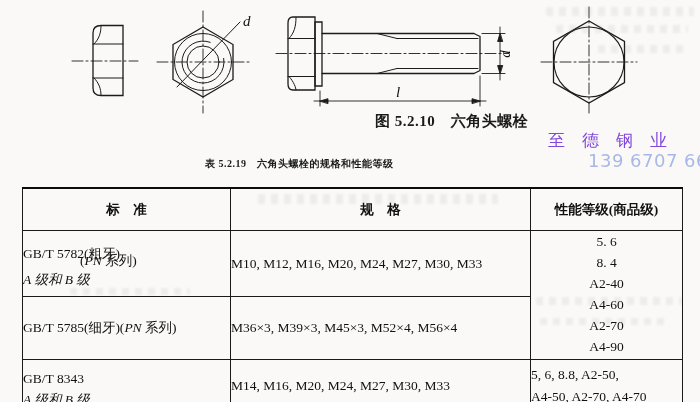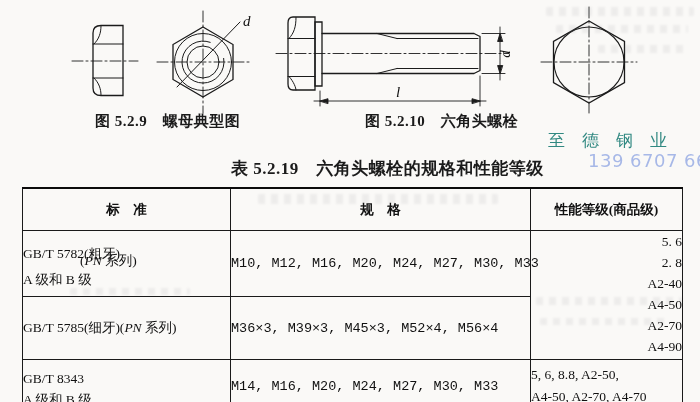--- a/index.html
+++ b/index.html
@@ -1,49 +1,49 @@
 <!DOCTYPE html>
 <html><head>
 <meta charset="utf-8">
 <style>
   html,body{margin:0;padding:0;}
   body{font-family:"Liberation Serif","DejaVu Serif",serif;background:#e8e8e8;}
   .page{position:relative;width:700px;height:402px;background:#faf9f7;overflow:hidden;color:#1b1b1b;}
   .abs{position:absolute;}
   
   .caption{font-size:15px;font-weight:bold;letter-spacing:.5px;white-space:nowrap;}
-  .tbl-title{font-size:17px;font-weight:bold;letter-spacing:.5px;white-space:nowrap;margin-left:26px;}
+  .tbl-title{font-size:10px;font-weight:bold;letter-spacing:.5px;white-space:nowrap;}
   
   .wm-co{font-size:17px;letter-spacing:17px;white-space:nowrap;font-family:"DejaVu Sans","Liberation Sans",sans-serif;opacity:.85;}
   .wm-ph{font-size:18px;letter-spacing:.5px;white-space:nowrap;font-family:"DejaVu Sans","Liberation Sans",sans-serif;opacity:.9;}
   
   .smudge{position:absolute;background:repeating-linear-gradient(90deg,rgba(138,138,144,.25) 0 7px,rgba(138,138,144,0) 7px 13px);filter:blur(1px);opacity:.45;border-radius:2px;}
   
   table.spec{position:absolute;left:22px;top:187px;width:660px;border-collapse:collapse;table-layout:fixed;
              font-size:13.5px;color:#111;
              border-top:2.5px solid #0c0c0c;border-bottom:2.5px solid #0c0c0c;
              border-left:1.3px solid #1a1a1a;border-right:1.3px solid #1a1a1a;}
   table.spec th{font-weight:bold;height:25px;border-bottom:1.3px solid #1a1a1a;text-align:center;padding:8px;}
   table.spec td{padding:0;vertical-align:middle;}
   .bR{border-right:1.3px solid #1a1a1a;}
   .bB{border-bottom:1.3px solid #1a1a1a;}
   td.std{vertical-align:top;position:relative;padding-left:4px;}
-  td.spec-c{padding-left:9px;white-space:nowrap;font-family:Liberation Mono, monospace;}
+  td.spec-c{padding-left:9px;white-space:nowrap;}
   tr.r1 td{height:65px;}
   tr.r2 td{height:62px;}
   tr.r3 td{height:52px;}
   .std .l1{padding-top:7px;line-height:26px;white-space:nowrap;}
-  .std .l2{line-height:26px;white-space:nowrap;}
+  .std .l2{line-height:26px;white-space:nowrap;font-style:italic;}
   tr.r3 .std .l1{padding-top:5px;line-height:21px;}
   tr.r3 .std .l2{line-height:21px;}
   .series{position:absolute;white-space:nowrap;}
   .series.p1{left:57px;top:21px;}
   .series.p3{left:60px;top:13px;margin-top:44px;}
   .it{font-style:italic;}
-  td.grades{text-align:right;vertical-align:top;}
+  td.grades{text-align:center;vertical-align:top;}
   td.grades .g{line-height:20.9px;}
   td.grades{padding-top:3px;}
   td.grades3{}
   td.grades3 .g{line-height:22px;white-space:nowrap;}
   
   svg text.lbl{font-family:"Liberation Serif","DejaVu Serif",serif;font-style:italic;font-size:15px;fill:#111;}
 </style>
 </head>
 <body>
 
@@ -96,25 +96,24 @@
         <circle cx="589" cy="62" r="35" stroke-width="1.1"></circle>
       </g>
       <path d="M541 62 H637 M589 7 V116" stroke-width=".9" stroke-dasharray="11 3 2 3"></path>
     </g>
 
     <text class="lbl" x="243" y="26">d</text>
     <text class="lbl" x="398" y="97" text-anchor="middle">l</text>
     <text class="lbl" x="506" y="58" transform="rotate(-90 506 54)" text-anchor="middle">d</text>
   </svg>
 
-  <div class="abs caption" style="left:95px;top:112px">图 5.2.9　螺母典型图</div>
-  <div class="abs caption" style="left:365px;top:112px">图 5.2.10　六角头螺栓</div>
+  <div class="abs caption" style="left:375px;top:112px">图 5.2.10　六角头螺栓</div>
   <div class="abs tbl-title" style="left:205px;top:157px">表 5.2.19　六角头螺栓的规格和性能等级</div>
 
-  <div class="abs wm-co" style="left: 548px; top: 129px; color: #0f766e;">至德钢业</div>
+  <div class="abs wm-co" style="left: 548px; top: 129px; color: #6d28d9;">至德钢业</div>
   <div class="abs wm-ph" style="left: 588px; top: 150px; color: rgb(159, 178, 230);">139 6707 6667</div>
 
   <div class="smudge" style="left:546px;top:7px;width:148px;height:9px"></div>
   <div class="smudge" style="left:556px;top:25px;width:132px;height:8px"></div>
   <div class="smudge" style="left:598px;top:45px;width:88px;height:8px"></div>
   <div class="smudge" style="left:258px;top:194px;width:240px;height:10px"></div>
   <div class="smudge" style="left:536px;top:297px;width:146px;height:8px"></div>
   <div class="smudge" style="left:70px;top:288px;width:120px;height:7px"></div>
   <div class="smudge" style="left:540px;top:318px;width:128px;height:7px"></div>
 
@@ -132,23 +131,23 @@
     </tr>
     <tr class="r1">
       <td class="std bR bB">
         <div class="l1"><span>GB/T 5782(粗牙)</span></div>
         <span class="series p1"><span>(</span><span class="it">PN</span><span> 系列)</span></span>
         <div class="l2"><span>A 级和 B 级</span></div>
       </td>
       <td class="spec-c bR bB">M10, M12, M16, M20, M24, M27, M30, M33</td>
       <td class="grades bB" rowspan="2">
         <div class="g">5. 6</div>
-        <div class="g">2. 8</div>
+        <div class="g">8. 4</div>
         <div class="g">A2-40</div>
-        <div class="g">A4-50</div>
+        <div class="g">A4-60</div>
         <div class="g">A2-70</div>
         <div class="g">A4-90</div>
       </td>
     </tr>
     <tr class="r2">
       <td class="std bR bB">
         <div style="line-height:60px;white-space:nowrap"><span>GB/T 5785(细牙)(</span><span class="it">PN</span><span> 系列)</span></div>
       </td>
       <td class="spec-c bR bB">M36×3, M39×3, M45×3, M52×4, M56×4</td>
     </tr>

